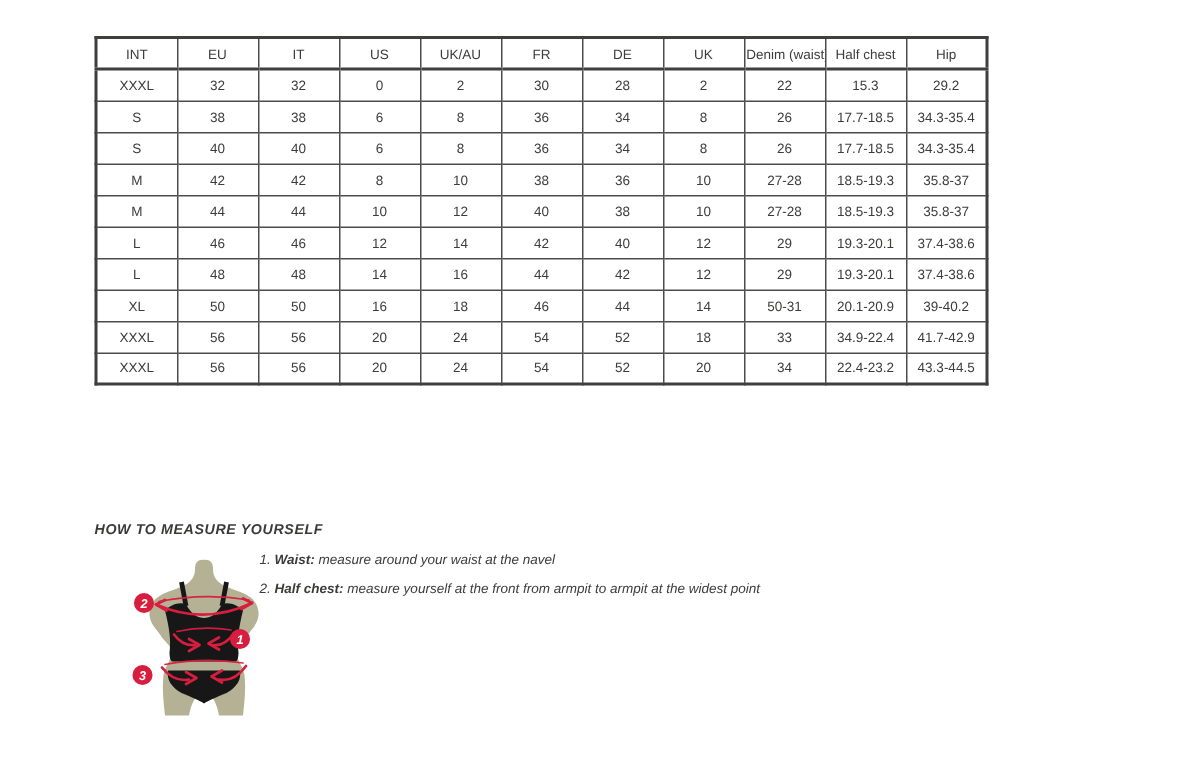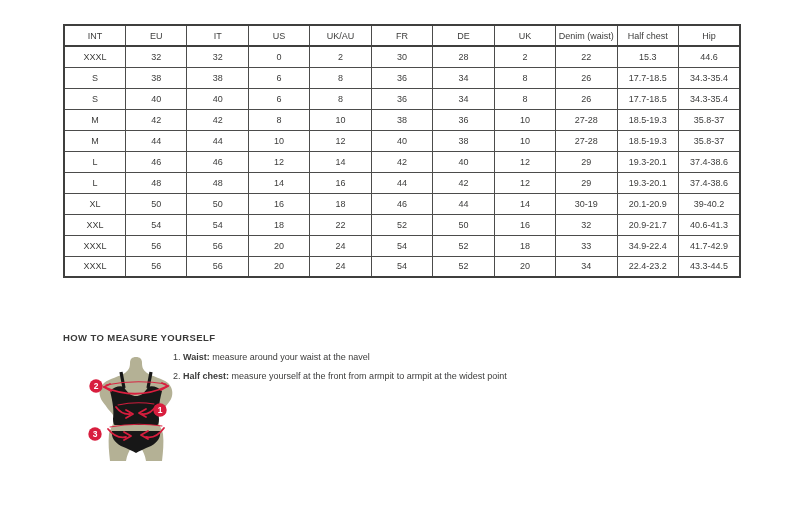--- a/index.html
+++ b/index.html
@@ -9,41 +9,41 @@
     position:relative;
     font-family:"Liberation Sans", sans-serif;
     color:#3c3c3b;
     overflow:hidden;
   }
 
   
   .size-table {
     position:absolute;
     left:63px; top:24px;
-    width:678px;
+    width:596px;
     border-collapse:collapse;
     table-layout:fixed;
     border:2px solid #3f3f3e;
   }
   .size-table th, .size-table td {
     border:1px solid #4c4c4b;
     height:21px;
     font-size:9px;
     font-weight:normal;
     text-align:center;
     vertical-align:middle;
     padding:0 1px;
     color:#3c3c3b;
     white-space:nowrap;
     overflow:hidden;
   }
   .size-table thead th { border-bottom:2px solid #3f3f3e; }
 
   
-  .guide { position:absolute; left:63px; top:332px; width:660px; height:150px; }
+  .guide { position:absolute; left:63px; top:348px; width:660px; height:150px;font-style:italic; }
   .guide-heading {
     position:absolute; left:0; top:0;
     font-size:9.5px; font-weight:bold;
     letter-spacing:0.4px;
     color:#3a3a39;
   }
   .mannequin { position:absolute; left:25px; top:25px; }
   .guide-list {
     position:absolute; left:110px; top:20px;
     list-style:none;
@@ -88,21 +88,21 @@
         <td>XXXL</td>
         <td>32</td>
         <td>32</td>
         <td>0</td>
         <td>2</td>
         <td>30</td>
         <td>28</td>
         <td>2</td>
         <td>22</td>
         <td>15.3</td>
-        <td>44.6</td>
+        <td>29.2</td>
       </tr>
       <tr>
         <td>S</td>
         <td>38</td>
         <td>38</td>
         <td>6</td>
         <td>8</td>
         <td>36</td>
         <td>34</td>
         <td>8</td>
@@ -177,36 +177,23 @@
       </tr>
       <tr>
         <td>XL</td>
         <td>50</td>
         <td>50</td>
         <td>16</td>
         <td>18</td>
         <td>46</td>
         <td>44</td>
         <td>14</td>
-        <td>30-19</td>
+        <td>50-31</td>
         <td>20.1-20.9</td>
         <td>39-40.2</td>
-      </tr>
-      <tr>
-        <td>XXL</td>
-        <td>54</td>
-        <td>54</td>
-        <td>18</td>
-        <td>22</td>
-        <td>52</td>
-        <td>50</td>
-        <td>16</td>
-        <td>32</td>
-        <td>20.9-21.7</td>
-        <td>40.6-41.3</td>
       </tr>
       <tr>
         <td>XXXL</td>
         <td>56</td>
         <td>56</td>
         <td>20</td>
         <td>24</td>
         <td>54</td>
         <td>52</td>
         <td>18</td>

